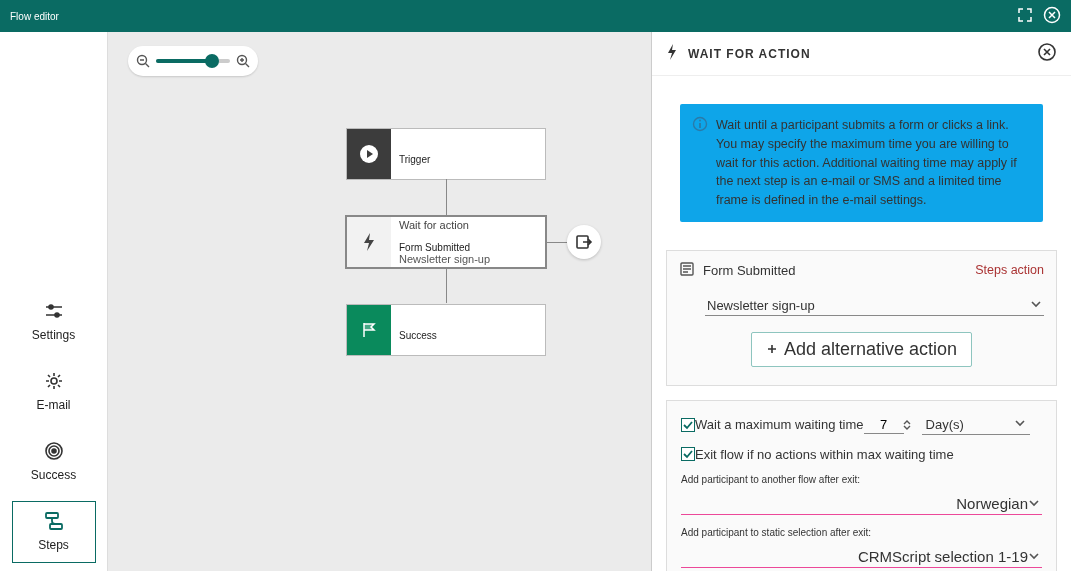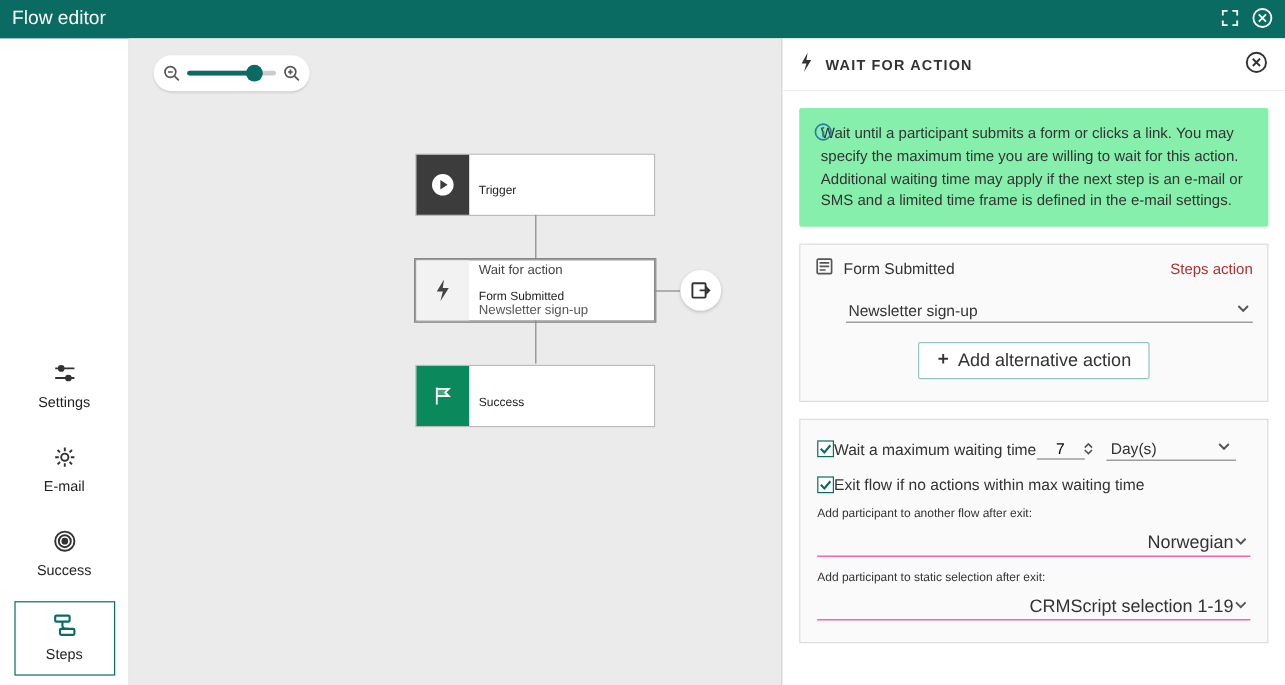--- a/index.html
+++ b/index.html
@@ -15,21 +15,21 @@
   }
   .titlebar {
     background: #0a6b63;
     color: #fff;
     height: 32px;
     display: flex;
     align-items: center;
     justify-content: space-between;
     padding: 0 10px;
   }
-  .titlebar-title { font-size: 16px; }
+  .titlebar-title { font-size: 10px; }
   .titlebar-actions { display: flex; gap: 10px; align-items: center; }
   .titlebar-actions svg { cursor: pointer; }
   .main {
     display: flex;
     height: calc(571px - 32px);
   }
   .sidebar {
     width: 108px;
     border-right: 1px solid #ddd;
     display: flex;
@@ -180,24 +180,24 @@
     justify-content:space-between;
     padding: 10px 14px;
     border-bottom: 1px solid #eee;
   }
   .panel-head-left { display:flex; gap:10px; align-items:center; }
   .panel-title { font-weight:700; letter-spacing:1px; font-size:12px; color:#333; }
   .close-circle {
     cursor:pointer;
   }
   .info-box {
-    margin: 14px;
-    background: #86efac;
+    margin: 28px;
+    background: #0ea5e9;
     border-radius: 2px;
-    padding: 12px 14px 12px 18px;
+    padding: 12px 14px 12px 36px;
     position: relative;
     font-size: 12.5px;
     line-height: 1.5;
     color: #333;
   }
   .info-box .info-i {
     position:absolute; left:12px; top:12px;
   }
   .section {
     padding: 0 14px 14px;
@@ -224,21 +224,21 @@
     align-items:center;
     font-size: 13px;
     cursor:pointer;
     margin-left: 26px;
   }
   .add-alt-wrap { display:flex; justify-content:center; margin-top: 16px; }
   .add-alt {
     border:1px solid #8ec5bf;
     background:#fff;
     padding: 6px 14px;
-    font-size: 15px;
+    font-size: 18px;
     cursor:pointer;
     display:flex; gap:6px; align-items:center;
     color:#333;
     border-radius:2px;
   }
   .config-block {
     border:1px solid #ddd;
     background:#fafafa;
     padding: 14px 14px 18px;
   }

